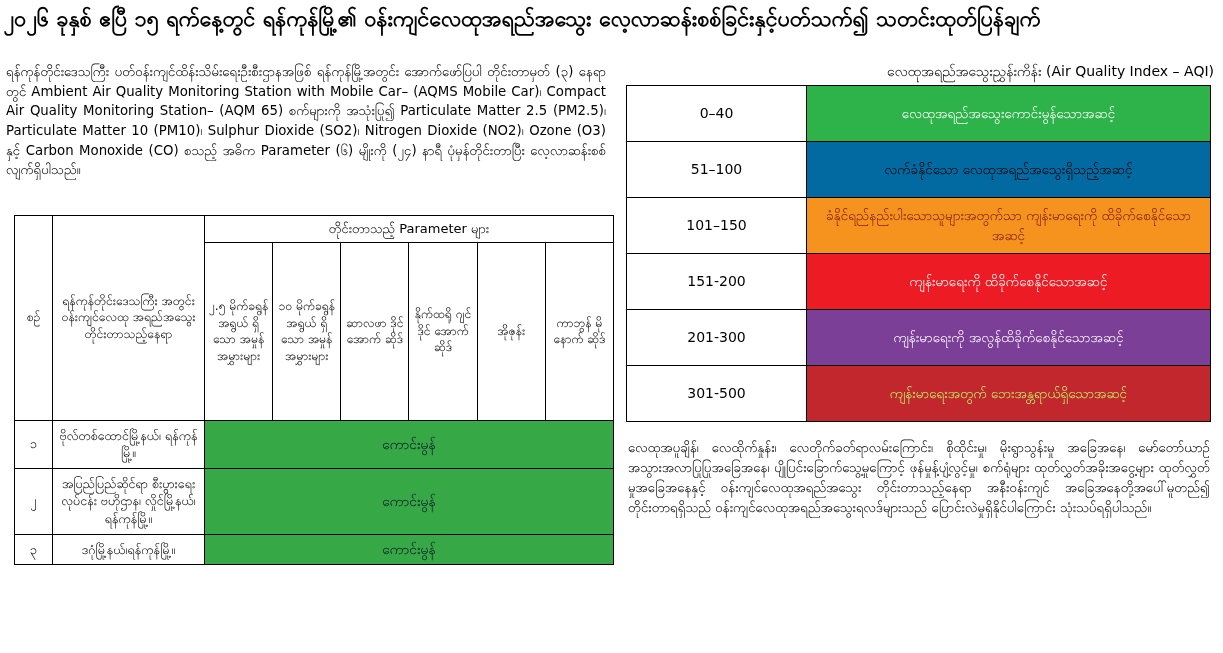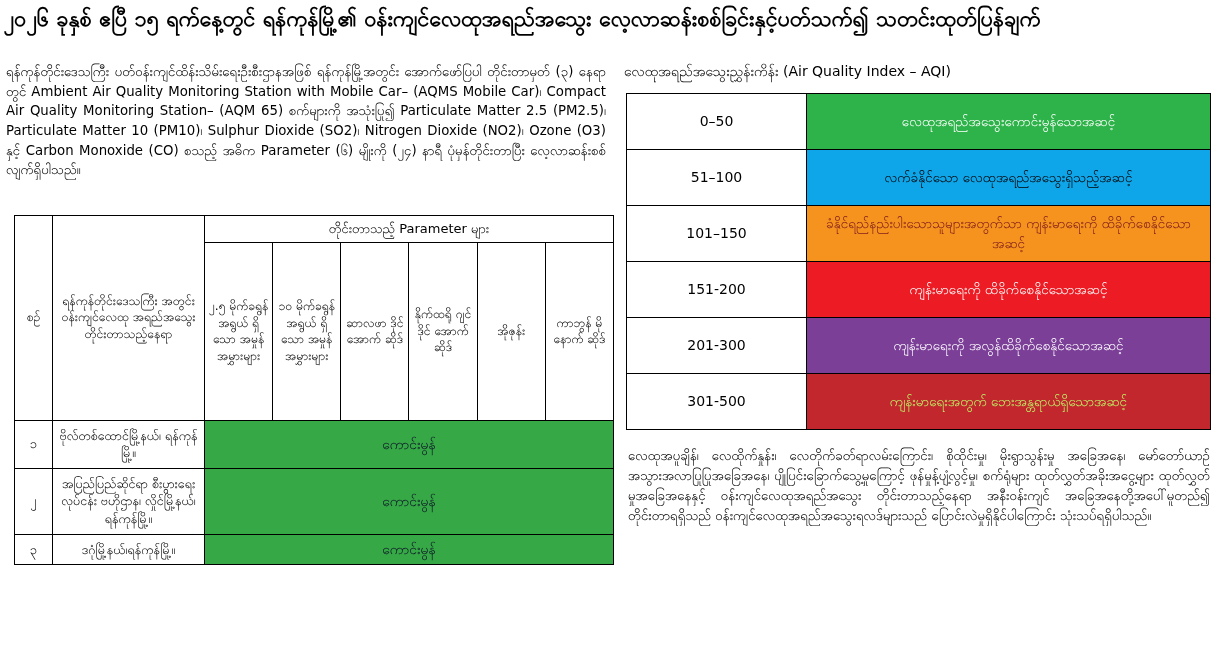--- a/index.html
+++ b/index.html
@@ -82,23 +82,23 @@
   .ltable .small-col { font-size: 12.2px; }
 
   
   .right-col {
     position: absolute;
     top: 62px;
     left: 624px;
     width: 590px;
   }
   .aqi-caption {
-    text-align: left;
+    text-align: right;
     font-size: 14px;
-    margin-bottom: 10px;
+    margin-bottom: 2px;
   }
   .aqi-table {
     width: 585px;
     border-collapse: collapse;
     table-layout: fixed;
     margin-left: 2px;
   }
   .aqi-table td {
     border: 1px solid #000;
     height: 56px;
@@ -176,26 +176,26 @@
       </tr>
     </tbody>
   </table>
 
   <div class="right-col">
     <div class="aqi-caption">လေထုအရည်အသွေးညွှန်းကိန်း (Air Quality Index – AQI)</div>
 
     <table class="aqi-table">
       <tbody>
         <tr>
-          <td class="range">0–50</td>
+          <td class="range">0–40</td>
           <td class="desc" id="aqi-desc-0" style="background: rgb(46, 179, 74); color: rgb(255, 255, 255);">လေထုအရည်အသွေးကောင်းမွန်သောအဆင့်</td>
         </tr>
         <tr>
           <td class="range">51–100</td>
-          <td class="desc" id="aqi-desc-1" style="background: #0ea5e9; color: rgb(0, 0, 0);">လက်ခံနိုင်သော လေထုအရည်အသွေးရှိသည့်အဆင့်</td>
+          <td class="desc" id="aqi-desc-1" style="background: #0369a1; color: rgb(0, 0, 0);">လက်ခံနိုင်သော လေထုအရည်အသွေးရှိသည့်အဆင့်</td>
         </tr>
         <tr>
           <td class="range">101–150</td>
           <td class="desc" id="aqi-desc-2" style="background: rgb(246, 146, 30); color: #7f1d1d; margin-top: 30px;">ခံနိုင်ရည်နည်းပါးသောသူများအတွက်သာ ကျန်းမာရေးကို ထိခိုက်စေနိုင်သောအဆင့်</td>
         </tr>
         <tr>
           <td class="range">151-200</td>
           <td class="desc" id="aqi-desc-3" style="background: rgb(237, 28, 36); color: rgb(255, 255, 255);">ကျန်းမာရေးကို ထိခိုက်စေနိုင်သောအဆင့်</td>
         </tr>
         <tr>

